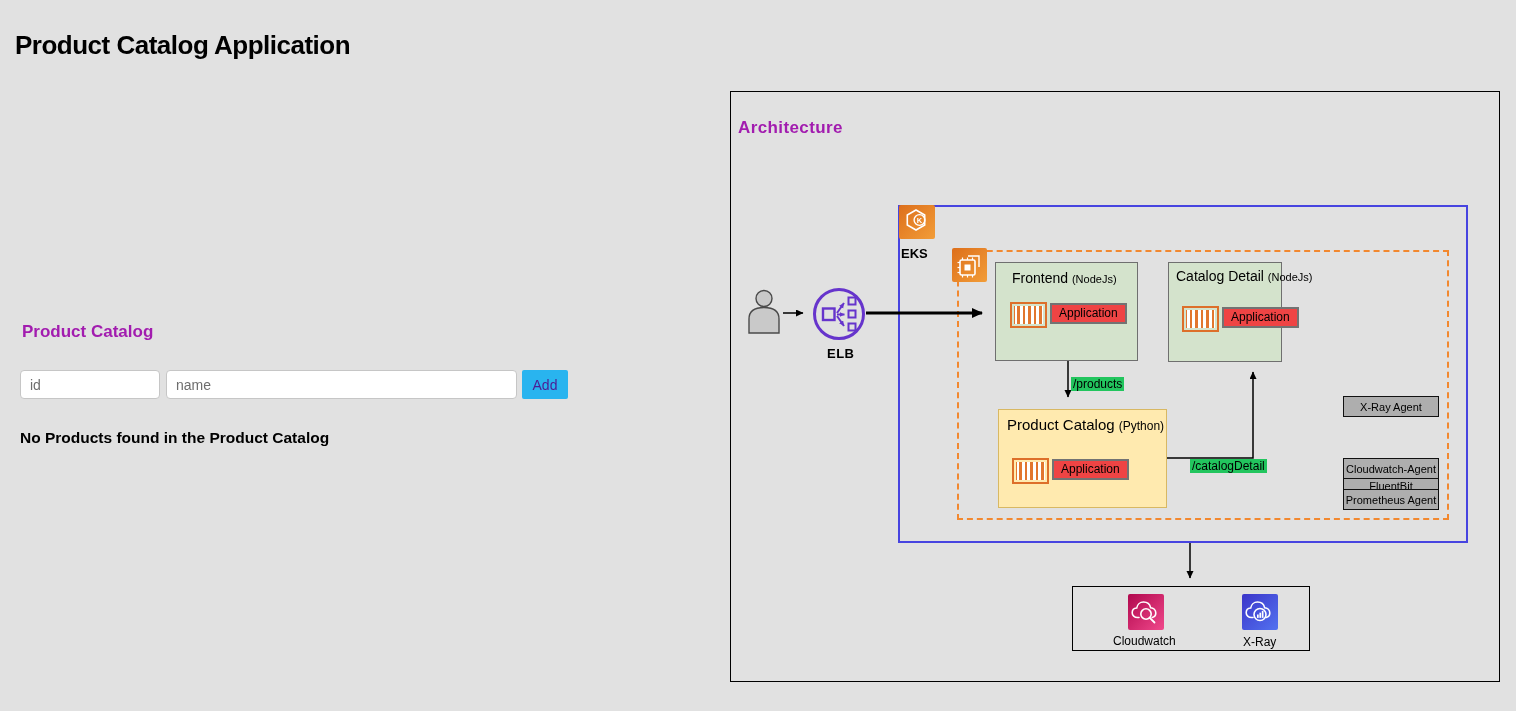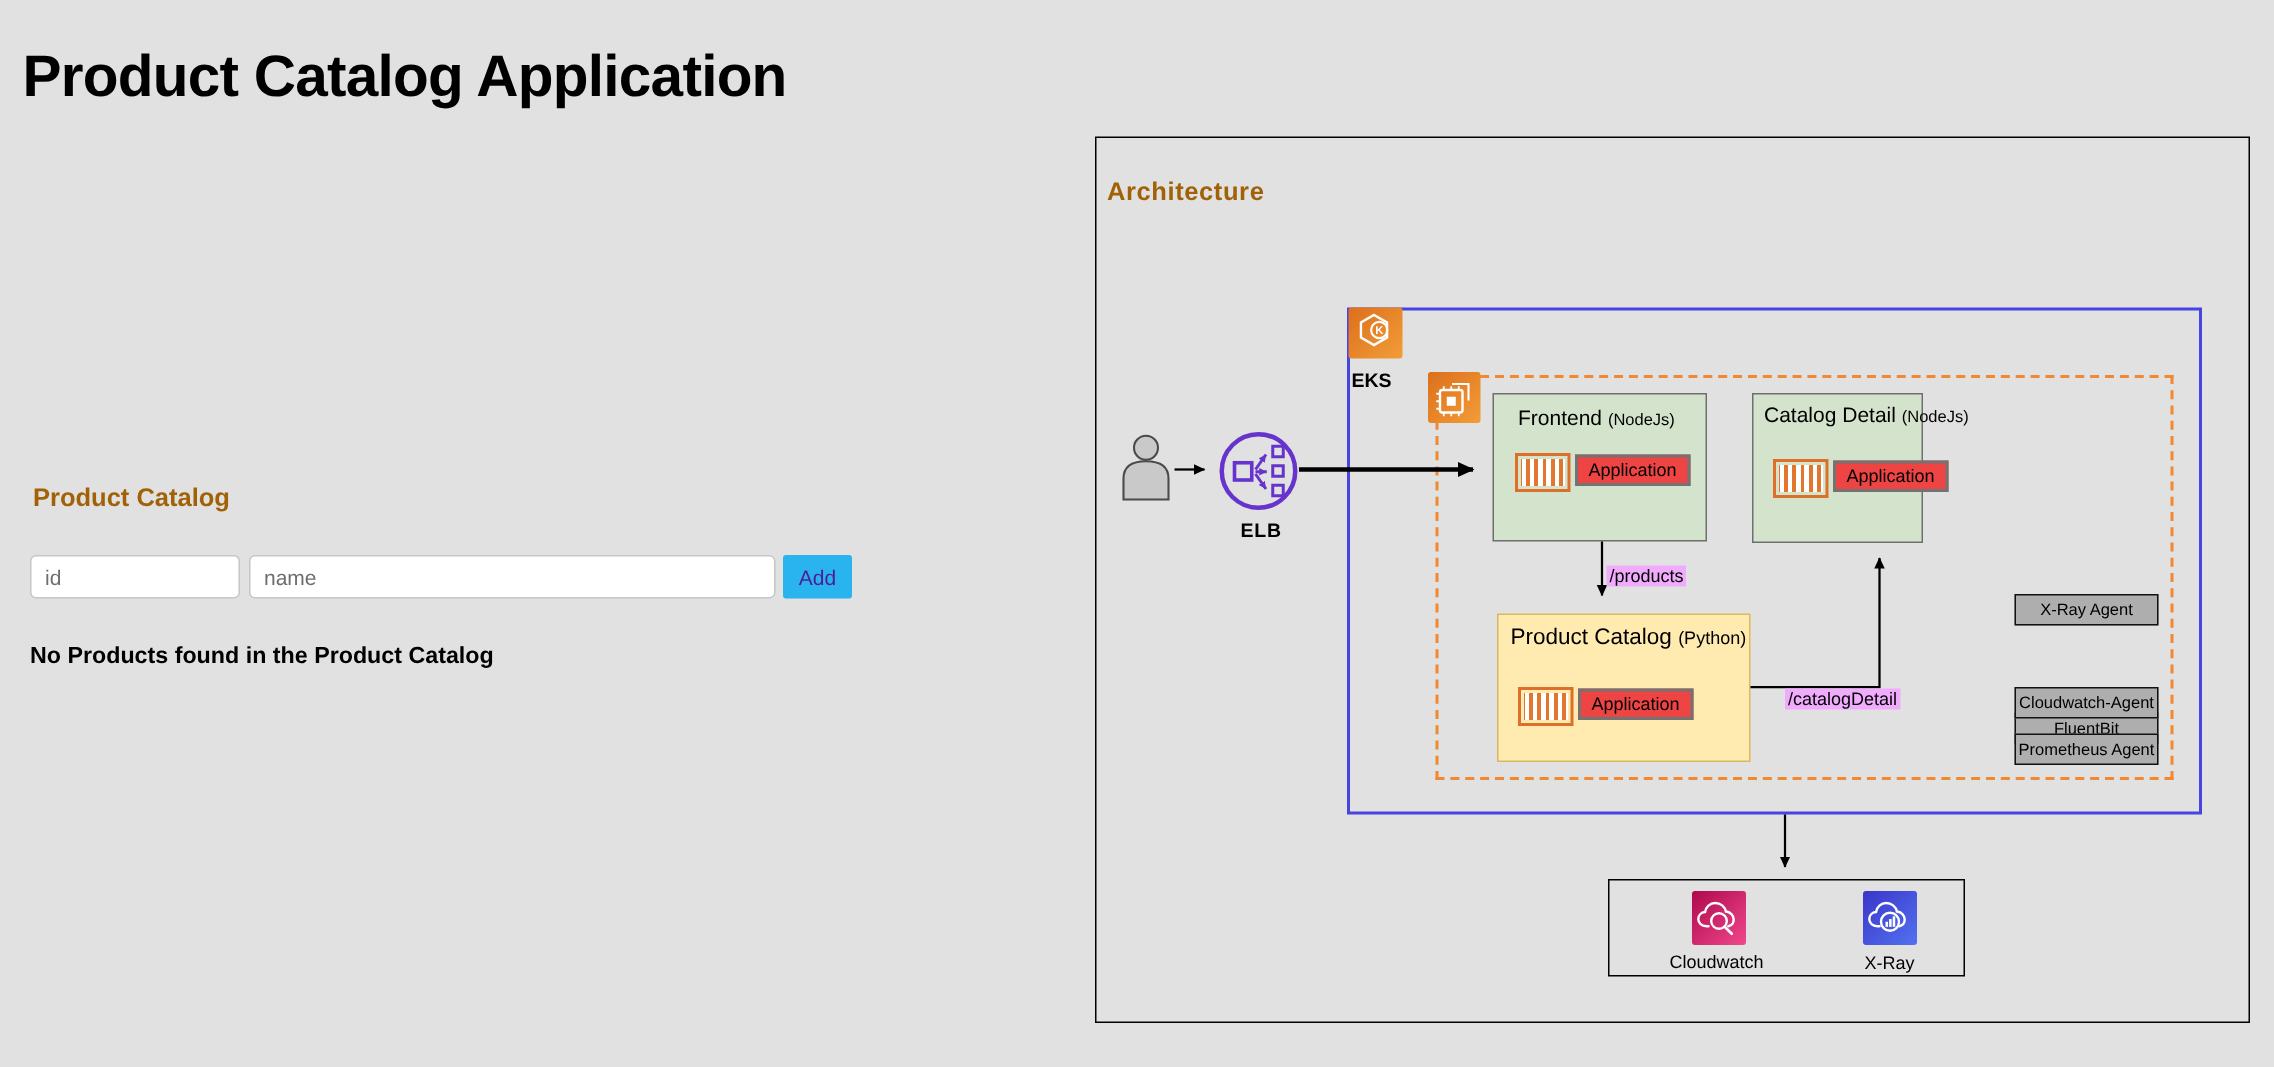--- a/index.html
+++ b/index.html
@@ -6,22 +6,22 @@
   body{
     width:1516px;height:711px;
     background:#e1e1e1;
     font-family:"Liberation Sans", sans-serif;
     position:relative;overflow:hidden;
     color:#000;
   }
   .abs{position:absolute;}
 
   
-  .page-title{left:15px;top:30px;font-size:39px;font-weight:bold;letter-spacing:-0.5px;}
-  .section-heading{font-size:17px;font-weight:bold;color:#a16207;}
+  .page-title{left:15px;top:30px;font-size:26px;font-weight:bold;letter-spacing:-0.5px;}
+  .section-heading{font-size:17px;font-weight:bold;color:#a21caf;}
   .catalog-heading{left:22px;top:322px;}
   .text-input{
     position:absolute;height:27px;border:1px solid #c6c6c6;border-radius:4px;
     background:#fff;font-size:14px;padding:0 0 0 9px;color:#8b5cf6;
     font-family:"Liberation Sans", sans-serif;outline:none;box-sizing:content-box;
   }
   .text-input::placeholder{color:#6e6e6e;opacity:1;}
   .add-btn{
     position:absolute;left:522px;top:370px;width:46px;height:29px;
     background:#29b4ef;color:#4c1d95;border:none;border-radius:2px;
@@ -71,21 +71,21 @@
     display:flex;align-items:center;justify-content:center;
     font-size:11px;white-space:nowrap;
   }
 
   .monitor-box{left:1072px;top:586px;width:238px;height:65px;border:1.6px solid #000;box-sizing:border-box;}
 
   .elb-circle{
     left:813px;top:288px;width:52px;height:52px;border:3px solid #6634cc;border-radius:50%;
     box-sizing:border-box;display:flex;align-items:center;justify-content:center;
   }
-  .edge-label{position:absolute;font-size:12px;background:#f0abfc;padding:0 2px;white-space:nowrap;}
+  .edge-label{position:absolute;font-size:12px;background:#22c55e;padding:0 2px;white-space:nowrap;}
   .overlay{left:730px;top:91px;width:771px;height:592px;pointer-events:none;}
 </style>
 </head>
 <body>
 
 <div class="abs page-title">Product Catalog Application</div>
 
 <div class="abs section-heading catalog-heading">Product Catalog</div>
 
 <input class="text-input" style="left: 20px; top: 370px; width: 129px;" placeholder="id">

